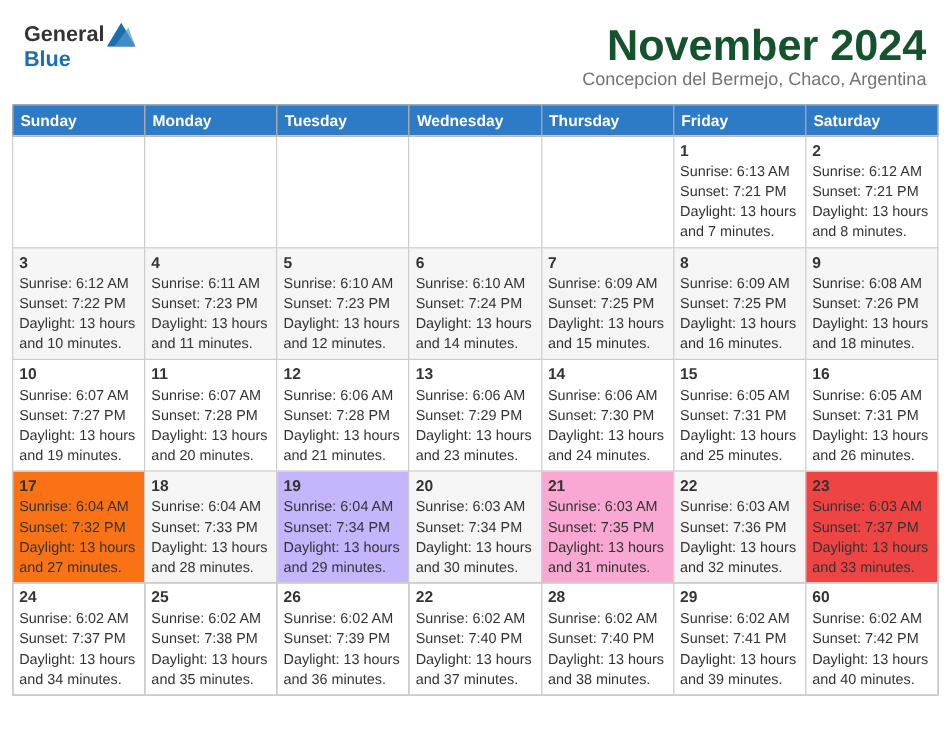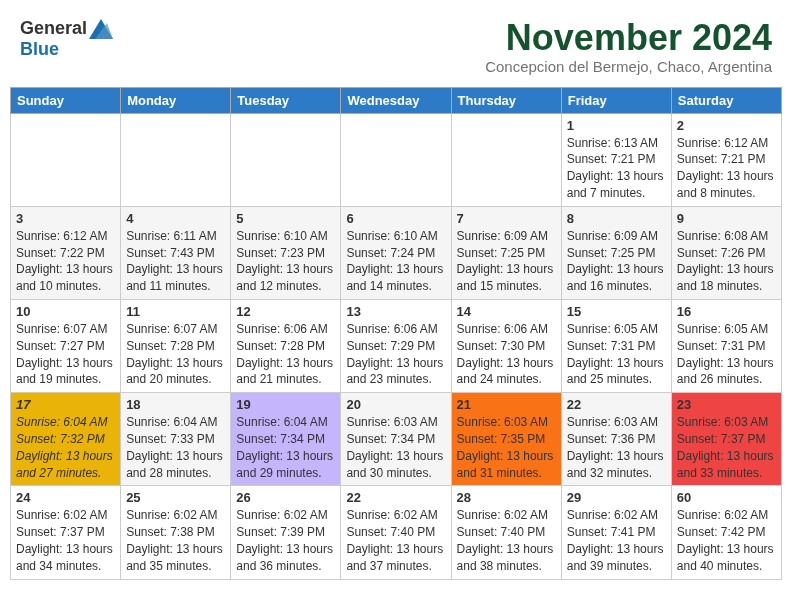--- a/index.html
+++ b/index.html
@@ -153,21 +153,21 @@
         <td style="background: rgb(245, 245, 245);">
           <span class="day-num">3</span>
           <div class="day-info" style="white-space: pre-line;">Sunrise: 6:12 AM
 Sunset: 7:22 PM
 Daylight: 13 hours
 and 10 minutes.</div>
         </td>
         <td style="background: rgb(245, 245, 245);">
           <span class="day-num">4</span>
           <div class="day-info" style="white-space: pre-line;">Sunrise: 6:11 AM
-Sunset: 7:43 PM
+Sunset: 7:23 PM
 Daylight: 13 hours
 and 11 minutes.</div>
         </td>
         <td style="background: rgb(245, 245, 245);">
           <span class="day-num">5</span>
           <div class="day-info" style="white-space: pre-line;">Sunrise: 6:10 AM
 Sunset: 7:23 PM
 Daylight: 13 hours
 and 12 minutes.</div>
         </td>
@@ -245,21 +245,21 @@
         </td>
         <td>
           <span class="day-num">16</span>
           <div class="day-info" style="white-space: pre-line;">Sunrise: 6:05 AM
 Sunset: 7:31 PM
 Daylight: 13 hours
 and 26 minutes.</div>
         </td>
       </tr>
       <tr style="background: rgb(245, 245, 245);">
-        <td style="background: #eab308; font-style: italic;">
+        <td style="background: #f97316;">
           <span class="day-num">17</span>
           <div class="day-info" style="white-space: pre-line;">Sunrise: 6:04 AM
 Sunset: 7:32 PM
 Daylight: 13 hours
 and 27 minutes.</div>
         </td>
         <td style="background: rgb(245, 245, 245);">
           <span class="day-num">18</span>
           <div class="day-info" style="white-space: pre-line;">Sunrise: 6:04 AM
 Sunset: 7:33 PM
@@ -273,21 +273,21 @@
 Daylight: 13 hours
 and 29 minutes.</div>
         </td>
         <td style="background: rgb(245, 245, 245);">
           <span class="day-num">20</span>
           <div class="day-info" style="white-space: pre-line;">Sunrise: 6:03 AM
 Sunset: 7:34 PM
 Daylight: 13 hours
 and 30 minutes.</div>
         </td>
-        <td style="background: #f97316;">
+        <td style="background: #f9a8d4;">
           <span class="day-num">21</span>
           <div class="day-info" style="white-space: pre-line;">Sunrise: 6:03 AM
 Sunset: 7:35 PM
 Daylight: 13 hours
 and 31 minutes.</div>
         </td>
         <td style="background: rgb(245, 245, 245);">
           <span class="day-num">22</span>
           <div class="day-info" style="white-space: pre-line;">Sunrise: 6:03 AM
 Sunset: 7:36 PM

